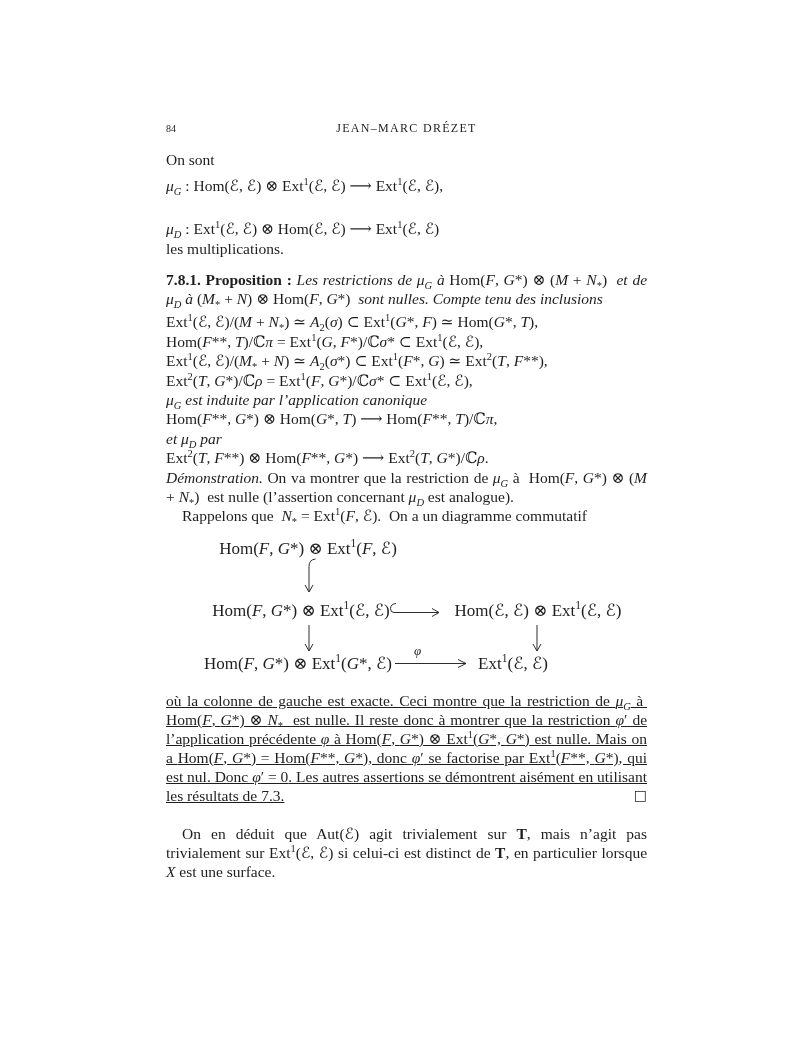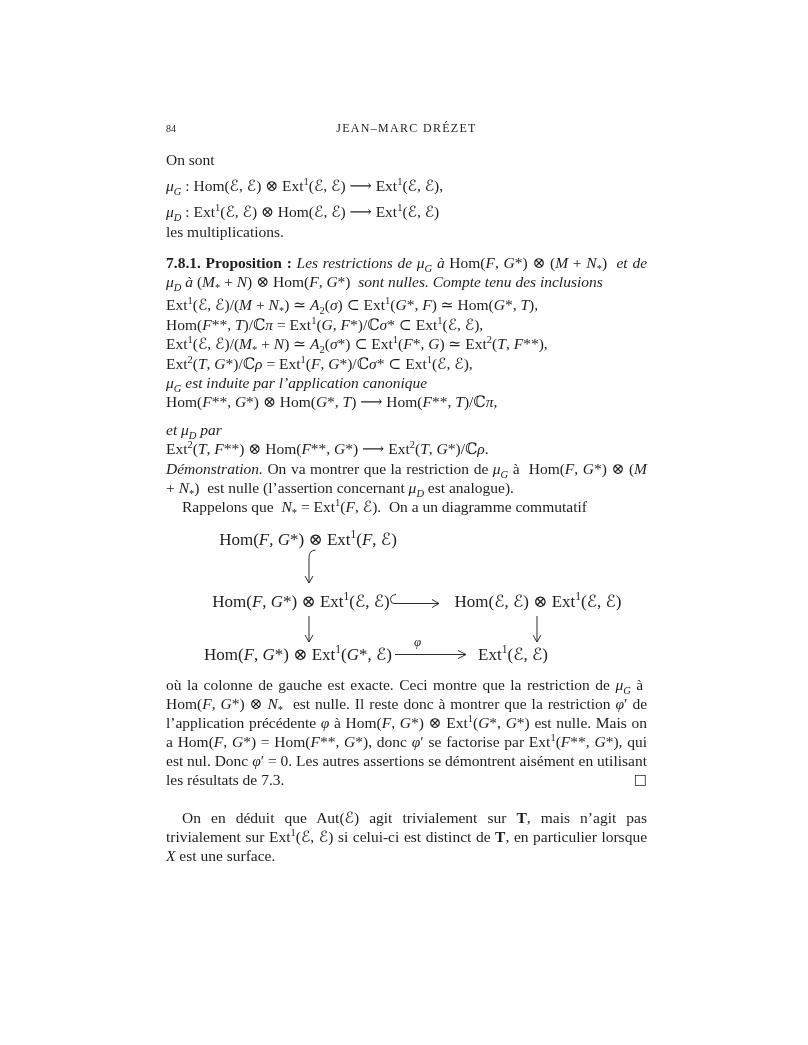--- a/index.html
+++ b/index.html
@@ -38,31 +38,31 @@
   .it { font-style: italic; }
   .m  { font-style: normal; font-family: "Liberation Serif", "DejaVu Serif", "DejaVu Sans", serif; }
   sup { font-size: 68%; vertical-align: super; line-height: 0; }
   sub { font-size: 68%; vertical-align: sub;   line-height: 0; }
   .disp {
     font-size: 15.5px;
     line-height: 19.5px;
   }
   .onnote   { margin-top: 13px; }
   .eqintro1 { margin-top: 6px;  line-height: 21px; }
-  .eqintro2 { margin-top: 5px;  line-height: 21px; }
+  .eqintro2 { margin-top: 22px;  line-height: 21px; }
   .tail     { margin-top: 0; }
   .proppara { margin-top: 12px; }
   .inclusions { margin-top: 4px; }
   .contpara { margin-top: 0; }
   .eqcanon  { margin-top: 0; }
-  .contpara2{ margin-top: 8px; }
+  .contpara2{ }
   .eqmud    { margin-top: 0; }
   .proof1   { margin-top: 1px; }
   .proof2   { margin-top: 0; text-indent: 16px; }
-  .proof3   { margin-top: 0; position: relative; line-height: 18.9px; }
+  .proof3   { margin-top: 7px; position: relative; line-height: 18.9px; text-decoration: underline; }
   .closing  { margin-top: 19px; text-indent: 16px; }
   .qed {
     position: absolute; right: 0; bottom: 1px;
     font-size: 14px;
     font-family: "DejaVu Sans", sans-serif;
   }
   
   .diagram {
     position: relative;
     height: 150px;

